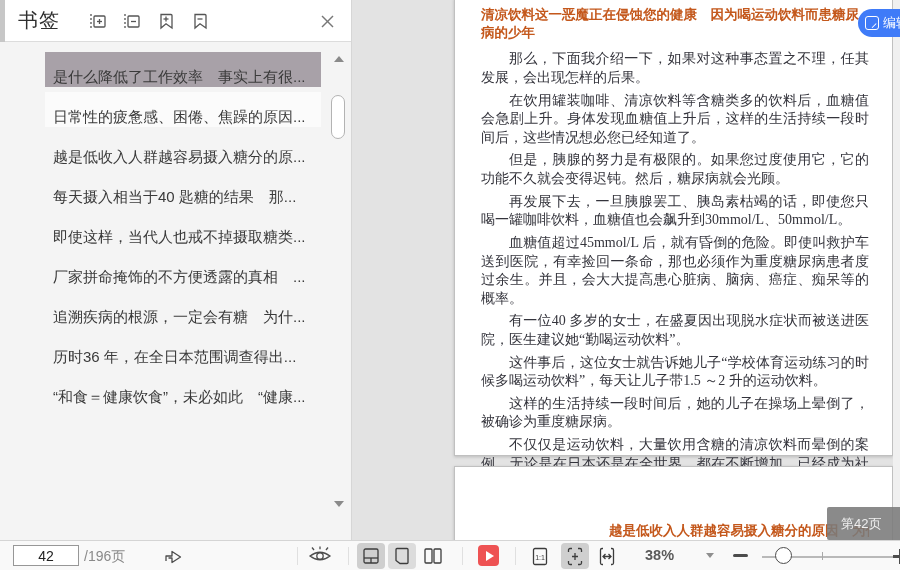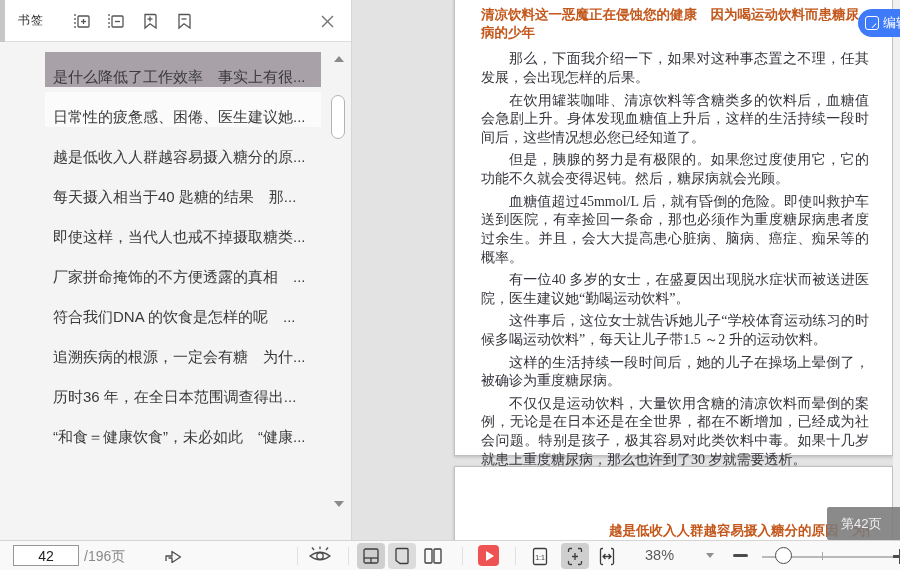--- a/index.html
+++ b/index.html
@@ -7,21 +7,21 @@
   .app {
     position:relative; width:900px; height:570px; overflow:hidden;
     background:#e3e3e3; font-family:"Liberation Sans","DejaVu Sans",sans-serif;
   }
   
   .sidebar { position:absolute; left:0; top:0; width:352px; height:540px;
     background:#f4f4f4; border-right:1px solid #d6d6d6; }
   .sidebar-header { position:absolute; left:0; top:0; width:100%; height:42px;
     background:#ffffff; border-bottom:1px solid #dcdcdc; display:flex; align-items:center; }
   .window-edge { position:absolute; left:0; top:0; width:5px; height:42px; background:#c7c7c7; }
-  .sidebar-title { font-size:12px; color:#2f2f2f; margin-left:18px; letter-spacing:1px; }
+  .sidebar-title { font-size:20px; color:#2f2f2f; margin-left:18px; letter-spacing:1px; }
   .hdr-icons { display:flex; align-items:center; gap:13px; margin-left:27px; }
   .hdr-icon { width:21px; height:21px; display:flex; align-items:center; justify-content:center; cursor:pointer; }
   .hdr-close { position:absolute; right:14px; top:11px; width:20px; height:20px;
     display:flex; align-items:center; justify-content:center; cursor:pointer; }
   .bookmark-list { position:absolute; left:0; top:48px; width:100%; height:492px;
     padding:4px 30px 0 45px; overflow:hidden; }
   .bookmark-item { height:35px; margin-bottom:5px; display:flex; align-items:center;
     padding:16px 2px 0 8px; font-size:15px; color:#3a3a3a; white-space:nowrap; overflow:hidden; cursor:pointer; }
   .bm-gray { background:#a8a1a8; }
   .bm-white { background:#fbfbfb; }
@@ -68,21 +68,21 @@
     font-family:inherit; }
   .page-total { position:absolute; left:84px; top:7px; font-size:14px; color:#8a8a8a; }
   .tb-sep { position:absolute; top:6px; width:1px; height:18px; background:#e0e0e0; }
   .tb-btn { position:absolute; display:flex; align-items:center; justify-content:center; cursor:pointer; }
   .mode-bg { width:28px; height:26px; top:2px; border-radius:4px; }
   .bg-sel { background:#cfcfcf; }
   .bg-hov { background:#dcdcdc; }
   .play-btn { left:478px; top:4px; width:21px; height:21px; background:#ee5253; border-radius:4px; }
   .play-tri { width:0; height:0; border-top:5px solid transparent; border-bottom:5px solid transparent;
     border-left:8px solid #fff; margin-left:2px; }
-  .zoom-text { position:absolute; left:645px; top:6px; font-size:14.5px; color:#5a5a5a; cursor:pointer; }
+  .zoom-text { position:absolute; left:645px; top:6px; font-size:14.5px; color:#5a5a5a; cursor:pointer;font-weight:bold; }
   .zoom-caret { position:absolute; left:706px; top:12px; width:0; height:0;
     border-left:4px solid transparent; border-right:4px solid transparent;
     border-top:5px solid #8f8f8f; cursor:pointer; }
   .zoom-minus { position:absolute; left:733px; top:13px; width:15px; height:3px;
     background:#4c4c4c; border-radius:2px; cursor:pointer; }
   .slider-track { position:absolute; left:762px; top:14.5px; width:137px; height:2px; background:#b9b9b9; }
   .slider-tick { position:absolute; left:822px; top:11px; width:1px; height:8px; background:#a9a9a9; }
   .slider-knob { position:absolute; left:775px; top:6px; width:17px; height:17px;
     background:#fff; border:1.6px solid #4c4c4c; border-radius:50%; cursor:pointer; }
   .zoom-plus { position:absolute; left:893px; top:7px; width:16px; height:16px; cursor:pointer; }
@@ -132,45 +132,45 @@
       <span class="hdr-close">
         <svg width="15" height="15" viewBox="0 0 15 15" stroke="#777" stroke-width="1.4">
           <line x1="2" y1="2" x2="13" y2="13"></line>
             <line x1="13" y1="2" x2="2" y2="13"></line>
         </svg>
       </span>
     </div>
 
     <div class="bookmark-list">
       <div class="bookmark-item bm-gray">是什么降低了工作效率　事实上有很...</div>
-      <div class="bookmark-item bm-white">日常性的疲惫感、困倦、医生建议她...</div>
+      <div class="bookmark-item bm-white">日常性的疲惫感、困倦、焦躁的原因...</div>
       <div class="bookmark-item">越是低收入人群越容易摄入糖分的原...</div>
       <div class="bookmark-item">每天摄入相当于40 匙糖的结果　那...</div>
       <div class="bookmark-item">即使这样，当代人也戒不掉摄取糖类...</div>
       <div class="bookmark-item">厂家拼命掩饰的不方便透露的真相　...</div>
-      <div class="bookmark-item">符合我们DNA 的饮食是怎样的呢　...</div>
       <div class="bookmark-item">追溯疾病的根源，一定会有糖　为什...</div>
       <div class="bookmark-item">历时36 年，在全日本范围调查得出...</div>
       <div class="bookmark-item">“和食＝健康饮食”，未必如此　“健康...</div>
     </div>
 
     <div class="sb-track">
       <div class="sb-arrow sb-up"></div>
       <div class="sb-thumb"></div>
       <div class="sb-arrow sb-down"></div>
     </div>
   </div>
 
   <div class="canvas">
 
     <div class="page page1 doc-font">
       <div class="doc-title">清凉饮料这一恶魔正在侵蚀您的健康　因为喝运动饮料而患糖尿病的少年</div>
       <p class="doc-p">那么，下面我介绍一下，如果对这种事态置之不理，任其发展，会出现怎样的后果。</p>
       <p class="doc-p">在饮用罐装咖啡、清凉饮料等含糖类多的饮料后，血糖值会急剧上升。身体发现血糖值上升后，这样的生活持续一段时间后，这些情况想必您已经知道了。</p>
       <p class="doc-p">但是，胰腺的努力是有极限的。如果您过度使用它，它的功能不久就会变得迟钝。然后，糖尿病就会光顾。</p>
+      <p class="doc-p">再发展下去，一旦胰腺罢工、胰岛素枯竭的话，即使您只喝一罐咖啡饮料，血糖值也会飙升到30mmol/L、50mmol/L。</p>
       <p class="doc-p">血糖值超过45mmol/L 后，就有昏倒的危险。即使叫救护车送到医院，有幸捡回一条命，那也必须作为重度糖尿病患者度过余生。并且，会大大提高患心脏病、脑病、癌症、痴呆等的概率。</p>
       <p class="doc-p">有一位40 多岁的女士，在盛夏因出现脱水症状而被送进医院，医生建议她“勤喝运动饮料”。</p>
       <p class="doc-p">这件事后，这位女士就告诉她儿子“学校体育运动练习的时候多喝运动饮料”，每天让儿子带1.5 ～2 升的运动饮料。</p>
       <p class="doc-p">这样的生活持续一段时间后，她的儿子在操场上晕倒了，被确诊为重度糖尿病。</p>
       <p class="doc-p">不仅仅是运动饮料，大量饮用含糖的清凉饮料而晕倒的案例，无论是在日本还是在全世界，都在不断增加，已经成为社会问题。特别是孩子，极其容易对此类饮料中毒。如果十几岁就患上重度糖尿病，那么也许到了30 岁就需要透析。</p>
       <p class="doc-p">希望大家能够注意到：反复性低血糖是此类悲剧的祸根！</p>
     </div>
 
     <div class="page page2 doc-font">
       <div class="page2-title">越是低收入人群越容易摄入糖分的原因　为什么超市</div>

